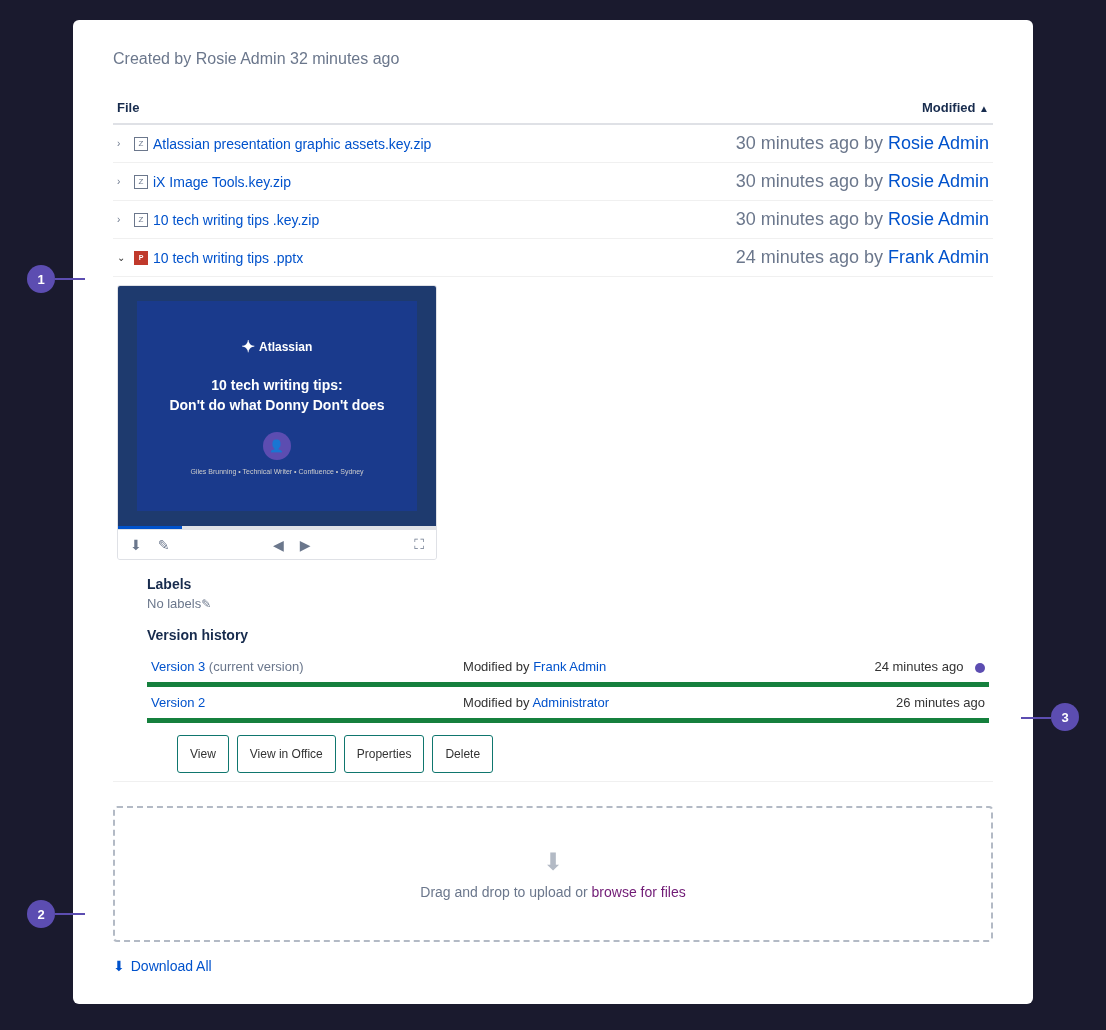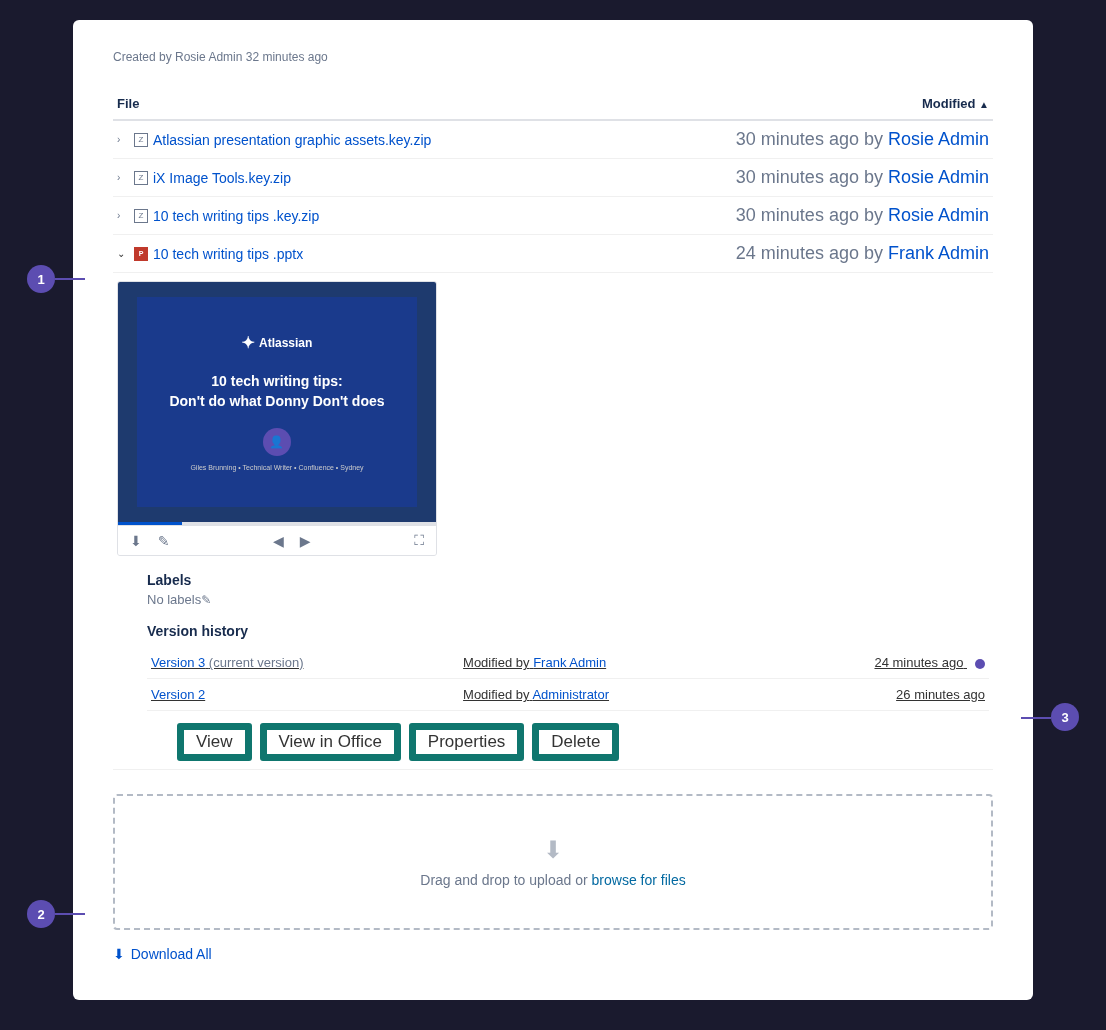--- a/index.html
+++ b/index.html
@@ -22,21 +22,21 @@
       padding: 30px 40px 30px 40px;
       position: relative;
     }
     .page-title {
       font-size: 28px;
       font-weight: 600;
       color: #172b4d;
       margin-bottom: 4px;
     }
     .page-subtitle {
-      font-size: 12px;
+      font-size: 16px;
       color: #6b778c;
       margin-bottom: 24px;
     }
 
     
     .file-table {
       width: 100%;
       border-collapse: collapse;
       margin-bottom: 16px;
     }
@@ -249,22 +249,21 @@
       font-weight: 600;
       font-size: 14px;
       color: #172b4d;
       margin-bottom: 8px;
     }
     .version-table {
       width: 100%;
       border-collapse: collapse;
     }
     .version-table tr {
-      border-bottom: 1px solid #15803d;
-      text-decoration: underline;
+      border-bottom: 5px solid #15803d;
     }
     .version-table td {
       padding: 8px 4px;
       font-size: 13px;
       color: #333;
     }
     .version-link {
       color: #0052cc;
       text-decoration: none;
       cursor: pointer;
@@ -282,47 +281,47 @@
     }
 
     
     .action-buttons {
       display: flex;
       gap: 8px;
       margin-top: 12px;
       margin-left: 30px;
     }
     .btn {
-      padding: 2px 12px;
-      border: 7px solid #0f766e;
+      padding: 11px 12px;
+      border: 1px solid #0f766e;
       border-radius: 3px;
       background: #fff;
       color: #333;
-      font-size: 17px;
+      font-size: 12px;
       cursor: pointer;
     }
 
     
     .upload-area {
       border: 2px dashed #b3bac5;
       border-radius: 4px;
       margin-top: 24px;
       padding: 40px 20px;
       text-align: center;
       color: #6b778c;
       font-size: 14px;
       background: #fff;
     }
     .upload-arrow {
       font-size: 24px;
       color: #b3bac5;
       margin-bottom: 8px;
     }
     .browse-link {
-      color: #0369a1;
+      color: #701a75;
       text-decoration: none;
       cursor: pointer;
     }
 
     
     .download-all {
       margin-top: 16px;
       display: flex;
       align-items: center;
       gap: 6px;

